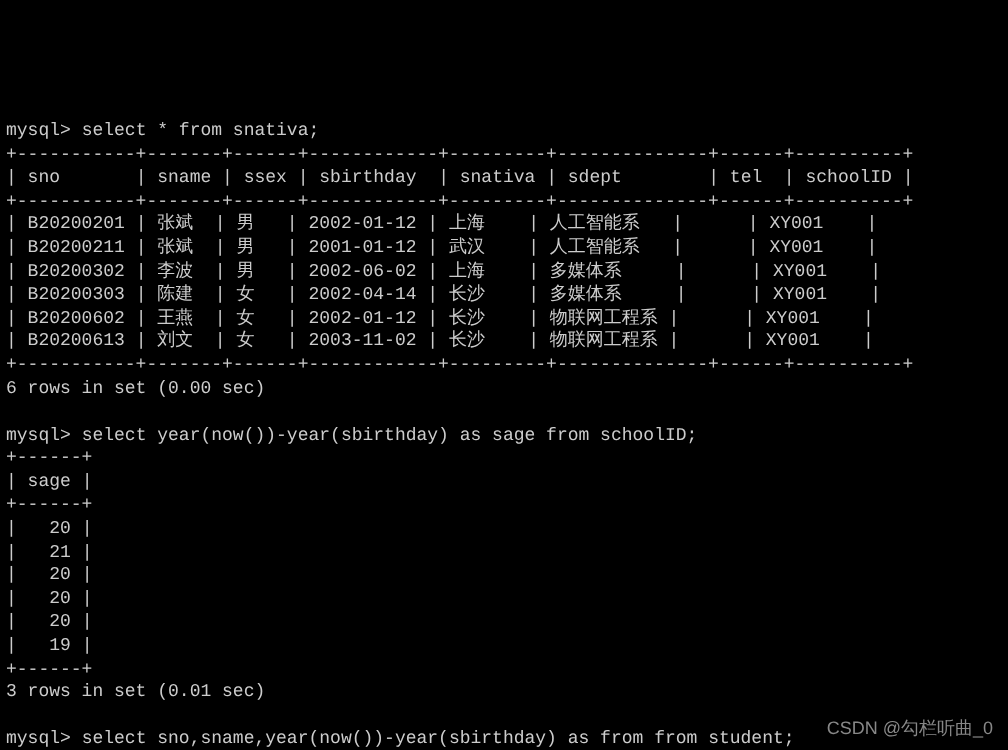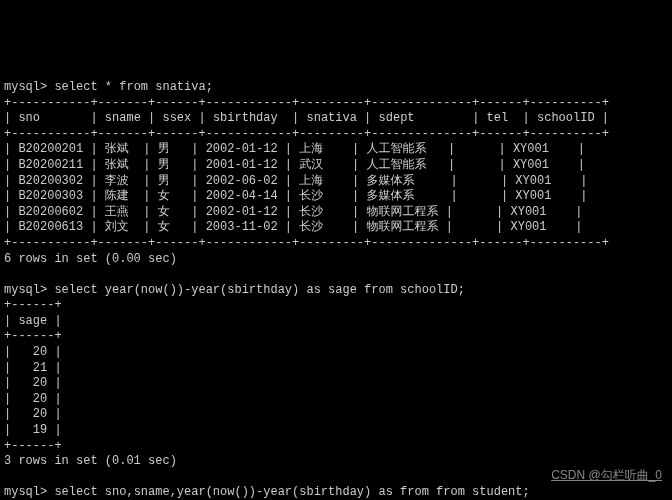--- a/index.html
+++ b/index.html
@@ -13,26 +13,25 @@
     width: 672px;
     height: 500px;
     overflow: hidden;
     white-space: pre;
   }
   .terminal {
     padding: 2px 4px;
   }
   .watermark {
     position: absolute;
-    bottom: 16px;
+    bottom: 6px;
     right: 10px;
     color: #888;
     font-family: Arial, sans-serif;
     font-size: 12px;
-    text-decoration: underline;
   }
 </style>
 </head>
 <body>
 
 
 
 <div class="terminal">
 <span><span>mysql&gt;</span> <span>select * from snativa;</span></span>
 <span>+-----------+-------+------+------------+---------+--------------+------+----------+</span>

